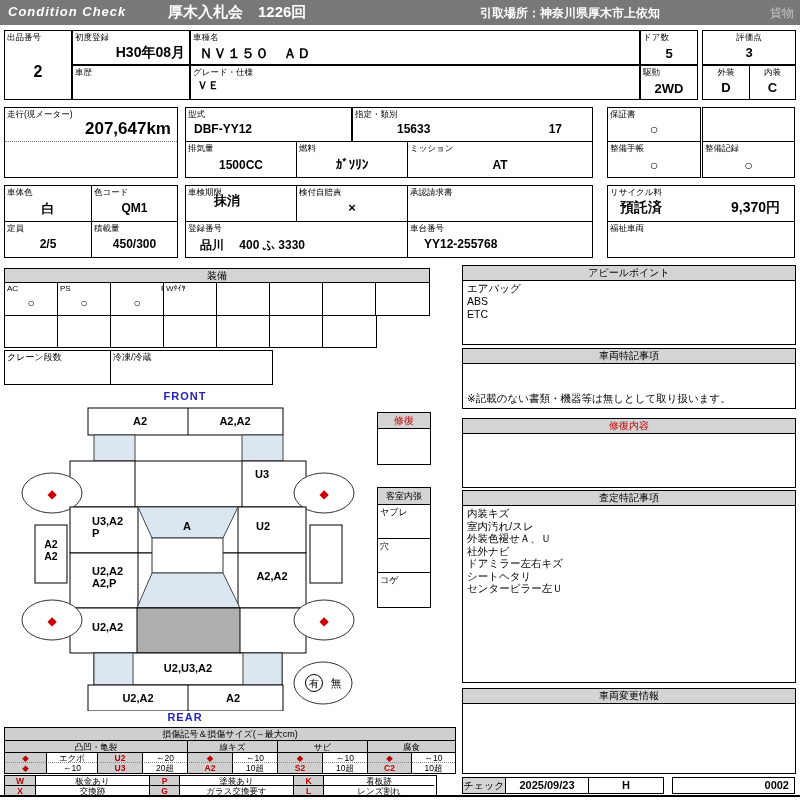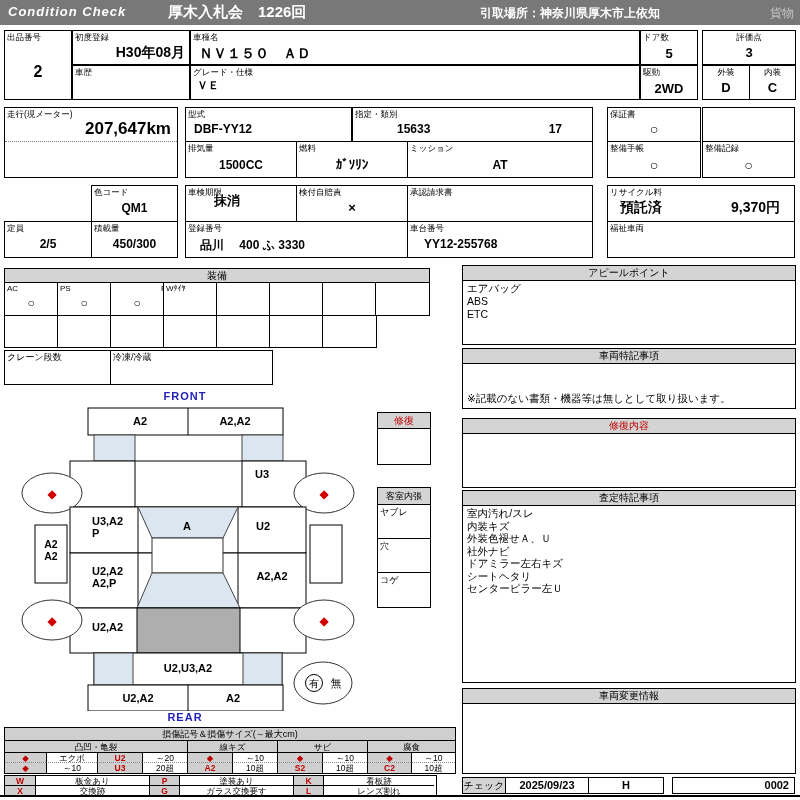--- a/index.html
+++ b/index.html
@@ -120,20 +120,24 @@
   <div class="bx" style="left:702px;top:107px;width:93px;height:35px;"></div>
   <div class="bx" style="left:607px;top:141px;width:94px;height:37px;">
     <span class="lbl">整備手帳</span>
     <span class="val vctr" style="top:15px;font-size:14px;">○</span>
   </div>
   <div class="bx" style="left:702px;top:141px;width:93px;height:37px;">
     <span class="lbl">整備記録</span>
     <span class="val vctr" style="top:15px;font-size:14px;">○</span>
   </div>
 
+  <div class="bx" style="left:4px;top:185px;width:88px;height:37px;">
+    <span class="lbl">車体色</span>
+    <span class="val vctr" style="top:14px;">白</span>
+  </div>
   <div class="bx" style="left:91px;top:185px;width:87px;height:37px;">
     <span class="lbl">色コード</span>
     <span class="val vctr" style="top:15px;font-size:12px;">QM1</span>
   </div>
   <div class="bx" style="left:185px;top:185px;width:112px;height:37px;">
     <span class="lbl">車検期限</span>
     <span class="val" style="top:6px;left:28px;font-size:13px;">抹消</span>
   </div>
   <div class="bx" style="left:407px;top:185px;width:186px;height:37px;border-left:1px dotted #000;">
     <span class="lbl">承認請求書</span>
@@ -298,22 +302,22 @@
     <div style="position:absolute;left:4px;bottom:2px;font-size:10.5px;">※記載のない書類・機器等は無しとして取り扱います。</div>
   </div>
 
   <div class="panel" style="left:462px;top:418px;width:334px;height:70px;">
     <div class="ph red">修復内容</div>
   </div>
 
   <div class="panel" style="left:462px;top:490px;width:334px;height:193px;">
     <div class="ph">査定特記事項</div>
     <div class="plines" style="line-height:12.5px;">
+      <div>内装キズ</div>
       <div>室内汚れ/スレ</div>
-      <div>内装キズ</div>
       <div>外装色褪せＡ、Ｕ</div>
       <div>社外ナビ</div>
       <div>ドアミラー左右キズ</div>
       <div>シートヘタリ</div>
       <div>センターピラー左Ｕ</div>
     </div>
   </div>
 
   <div class="panel" style="left:462px;top:688px;width:334px;height:86px;">
     <div class="ph">車両変更情報</div>

